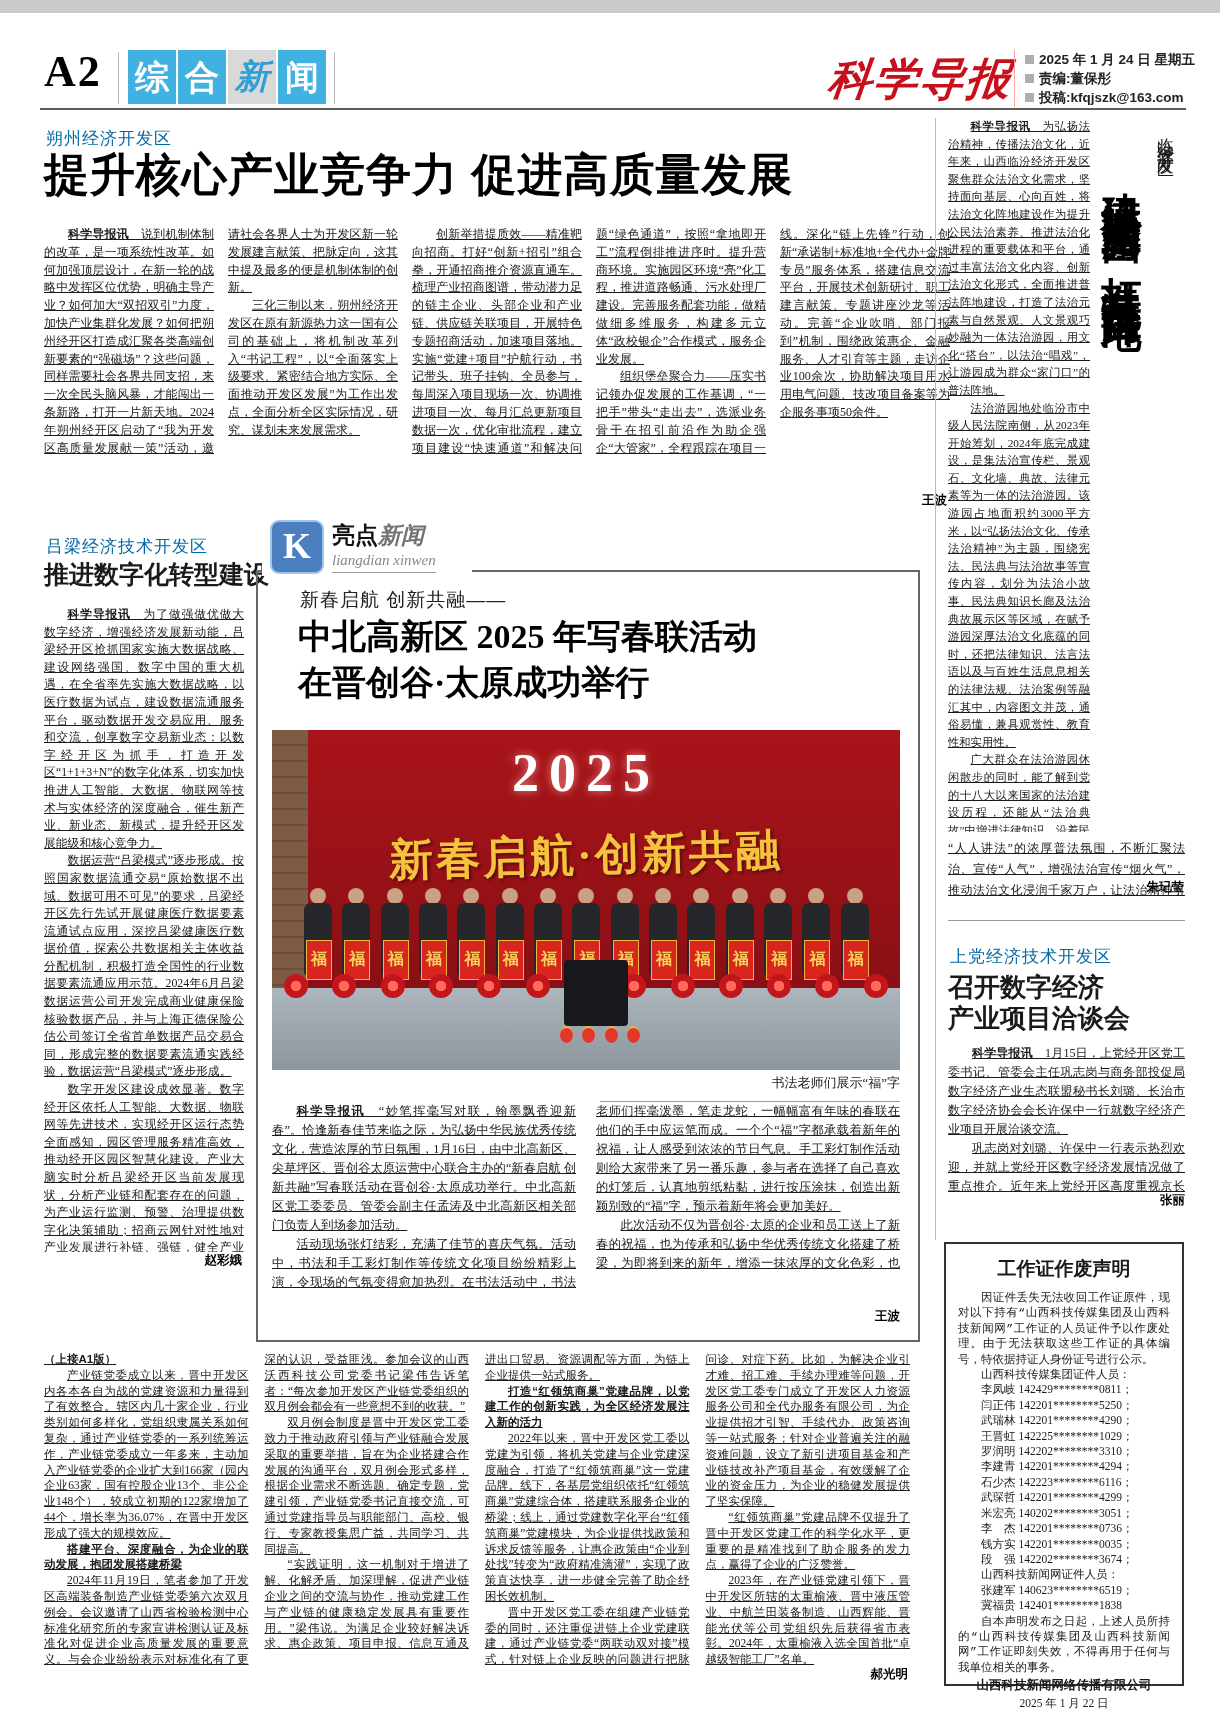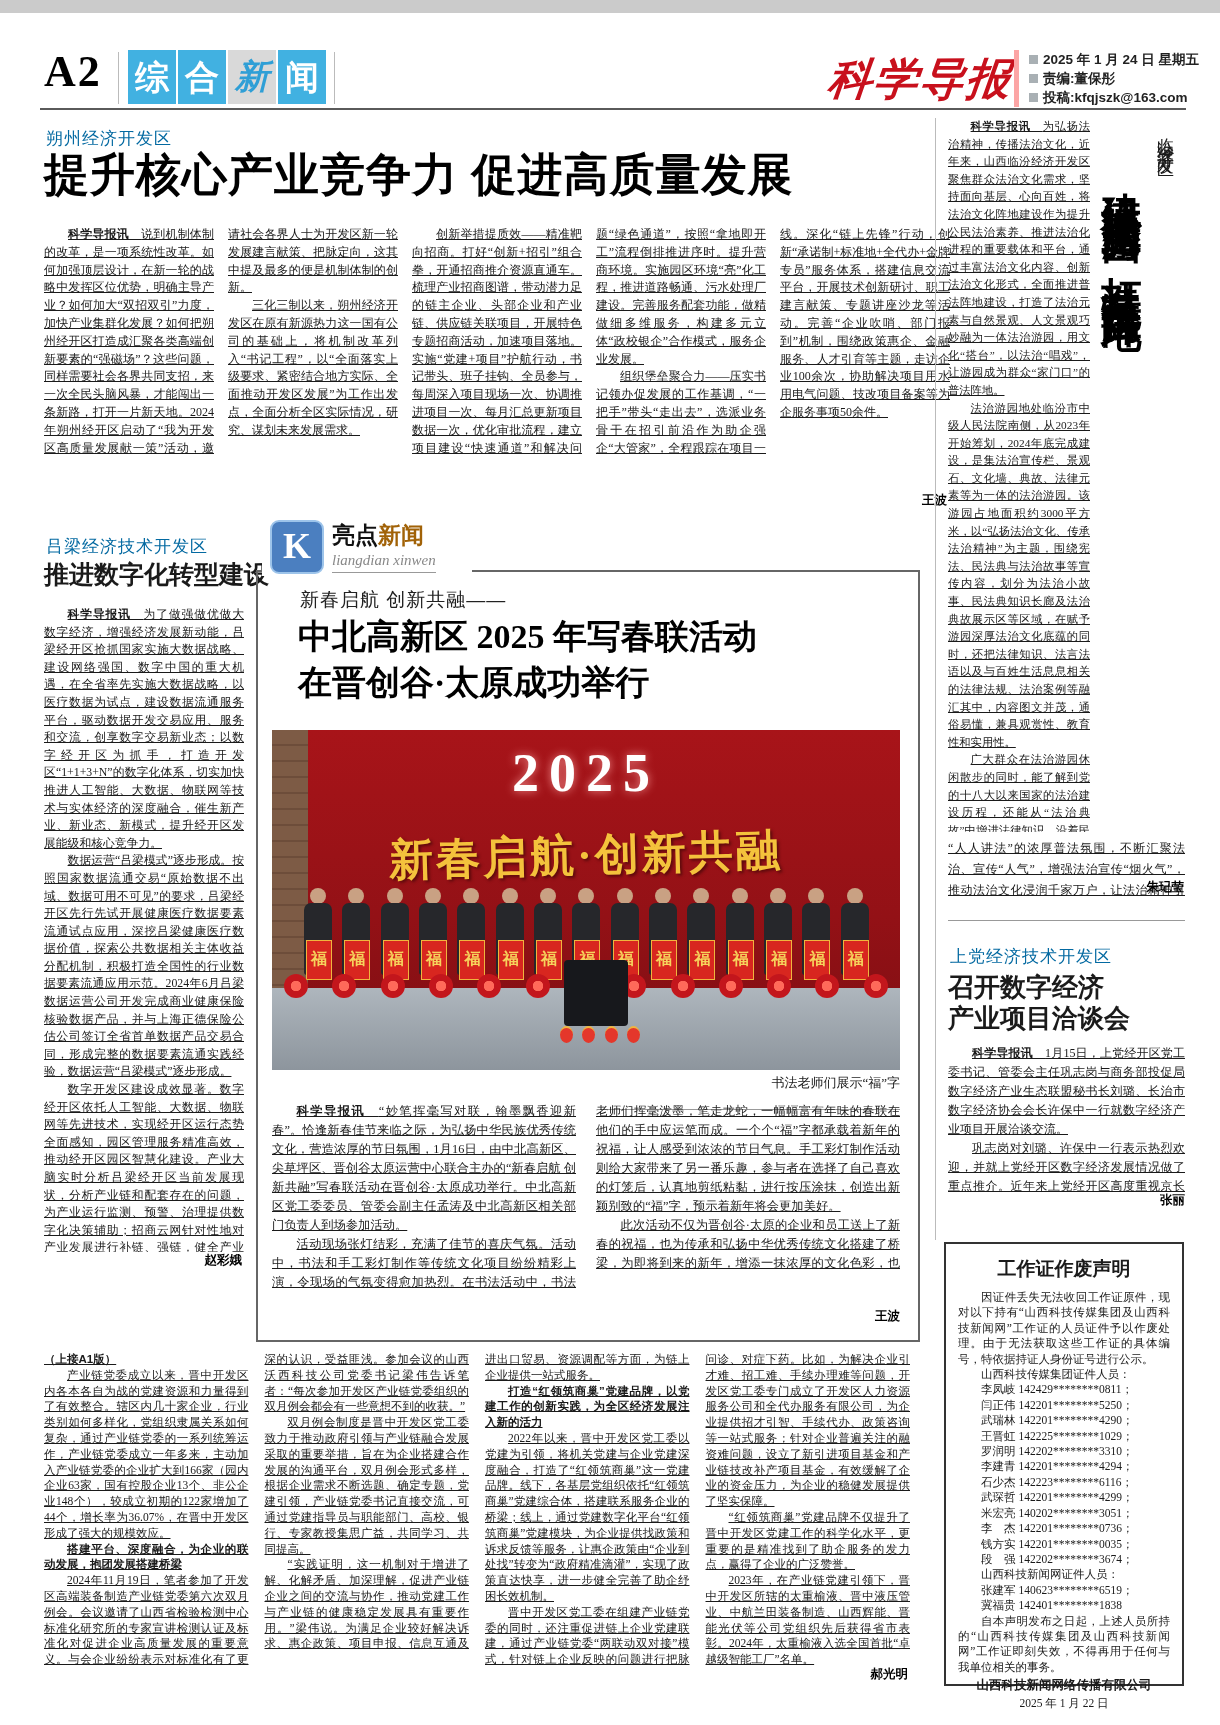--- a/index.html
+++ b/index.html
@@ -8,21 +8,21 @@
   .topstrip{position:absolute;left:0;top:0;width:1220px;height:13px;background:#cbcbcb;}
   .abs{position:absolute;}
   
   .edition{left:44px;top:46px;font:bold 44px "Liberation Serif",serif;letter-spacing:2px;color:#000;}
   .hvline{width:1px;background:#bbb;}
   .tiles{left:128px;top:50px;display:flex;gap:2px;}
   .tile{width:48px;height:54px;background:#41b1e1;color:#fff;font:bold 34px/54px "Liberation Sans",sans-serif;text-align:center;}
   .tile.alt{background:#d9d9d9;color:#2f9fd6;font-style:italic;font-family:"Liberation Serif",serif;}
   .masthead{left:828px;top:50px;width:190px;font:bold italic 44px "Liberation Serif",serif;color:#c8101c;
             transform:skewX(-6deg);letter-spacing:2px;white-space:nowrap;}
-  .pubinfo{left:1014px;top:50px;width:175px;border-left:5px solid #fca5a5;padding-left:10px;}
+  .pubinfo{left:1014px;top:50px;width:175px;border-left:1px solid #fca5a5;padding-left:10px;}
   .pubinfo .row{font:bold 13.5px/19px "Liberation Sans",sans-serif;color:#222;white-space:nowrap;}
   .sq{display:inline-block;width:9px;height:9px;background:#a9b0b4;margin-right:5px;}
   .headrule{left:40px;top:108px;width:1146px;height:2px;background:#5a5a5a;}
   
   .kicker{font:17px/1 "Liberation Sans",sans-serif;color:#0369a1;letter-spacing:1px;}
   .para{margin:0;text-indent:2em;text-align:justify;text-decoration:underline;}
   .para b{font-family:"Liberation Sans",sans-serif;}
   .para.sub{font-weight:bold;font-family:"Liberation Sans",sans-serif;}
   .byline{font:bold 12.5px "Liberation Sans",sans-serif;color:#000;}
   .clip{overflow:hidden;}
@@ -33,26 +33,26 @@
             font-size:12px;line-height:17.8px;}
   
   .lvhead{left:44px;top:562px;font:bold 25px/1 "Liberation Sans",sans-serif;letter-spacing:0px;}
   .lvbody{left:44px;top:606px;width:200px;height:646px;font-size:11.8px;line-height:17.6px;}
   
   .fbox{left:256px;top:570px;width:660px;height:768px;border:2px solid #666;}
   .logo-patch{left:262px;top:514px;width:210px;height:62px;background:#fff;}
   .klogo{left:270px;top:520px;width:50px;height:50px;background:#4b7fc0;border:2px solid #9dc4ea;border-radius:9px;
          color:#fff;font:bold 36px/48px "Liberation Serif",serif;text-align:center;}
   .ldtitle{left:332px;top:524px;font:bold 23px/1 "Liberation Sans",sans-serif;color:#111;white-space:nowrap;}
-  .ldtitle .blue{color:#a16207;font-family:"Liberation Serif",serif;text-align:center;}
+  .ldtitle .blue{color:#737373;font-style:italic;font-family:"Liberation Serif",serif;text-align:center;}
   .ldsub{left:332px;top:552px;font:italic 15px "Liberation Serif",serif;color:#888;border-bottom:1px solid #999;padding-bottom:3px;}
   .fsubtitle{left:300px;top:590px;font:19px/1 "Liberation Sans",sans-serif;color:#222;letter-spacing:1px;}
   .fhead{left:298px;top:614px;font:bold 34px/46px "Liberation Serif",serif;color:#000;}
   .caption{left:600px;top:1076px;width:300px;text-align:right;font:13px/1 "Liberation Serif",serif;
-           border-bottom:1px solid #999;padding-bottom:20px;}
+           border-bottom:1px solid #999;padding-bottom:12px;}
   .fbody{left:272px;top:1102px;width:628px;height:198px;column-count:2;column-gap:20px;font-size:12.3px;line-height:19px;}
   
   .photo{left:272px;top:730px;width:628px;height:340px;background:linear-gradient(180deg,#a81419 0%,#931116 55%,#7d0e12 100%);overflow:hidden;}
   .brick{position:absolute;left:0;top:0;width:36px;height:340px;background:repeating-linear-gradient(180deg,#7d5b45 0 14px,#6d4d3a 14px 16px);}
   .ph2025{position:absolute;left:0;top:12px;width:100%;text-align:center;font:bold 54px "Liberation Serif",serif;
           color:#fff;letter-spacing:10px;text-shadow:0 0 10px #e88;}
   .phbanner{position:absolute;left:0;top:96px;width:100%;text-align:center;font:bold 44px "Liberation Serif",serif;
             color:#f4c23c;letter-spacing:3px;text-shadow:2px 2px 3px #5c0a0c;transform:rotate(-1.5deg);}
   .figrow{position:absolute;left:30px;top:158px;width:570px;display:flex;justify-content:space-between;}
   .fig{position:relative;width:33px;height:104px;}
@@ -76,21 +76,21 @@
   .lfdivider{left:948px;top:920px;width:237px;height:1px;background:#999;}
   
   .sdkicker{left:950px;top:948px;}
   .sdhead{left:948px;top:972px;font:bold 26px/31px "Liberation Sans",sans-serif;}
   .sdbody{left:948px;top:1044px;width:237px;height:154px;font-size:12px;line-height:19px;}
   
   .notice{left:944px;top:1242px;width:240px;height:444px;border:2px solid #333;padding:8px 12px;box-sizing:border-box;
           font-size:11.5px;line-height:15.4px;}
   .ntitle{text-align:center;font:bold 19px "Liberation Sans",sans-serif;margin:4px 0 8px 0;}
   .nline{text-indent:2em;white-space:nowrap;}
-  .npara{text-indent:2em;text-align:justify;}
+  .npara{text-indent:2em;text-align:justify;font-family:Liberation Mono, monospace;}
   .ncompany{text-align:center;font:bold 12.5px "Liberation Sans",sans-serif;margin-top:2px;}
   .ndate{text-align:center;margin-top:2px;}
   
   .contbody{left:44px;top:1352px;width:866px;height:336px;column-count:4;column-gap:16px;
             font-size:11.5px;line-height:15.8px;}
   .contnote{font-weight:bold;text-indent:0;font-family:"Liberation Sans",sans-serif;}
 </style>
 </head>
 <body>
 

